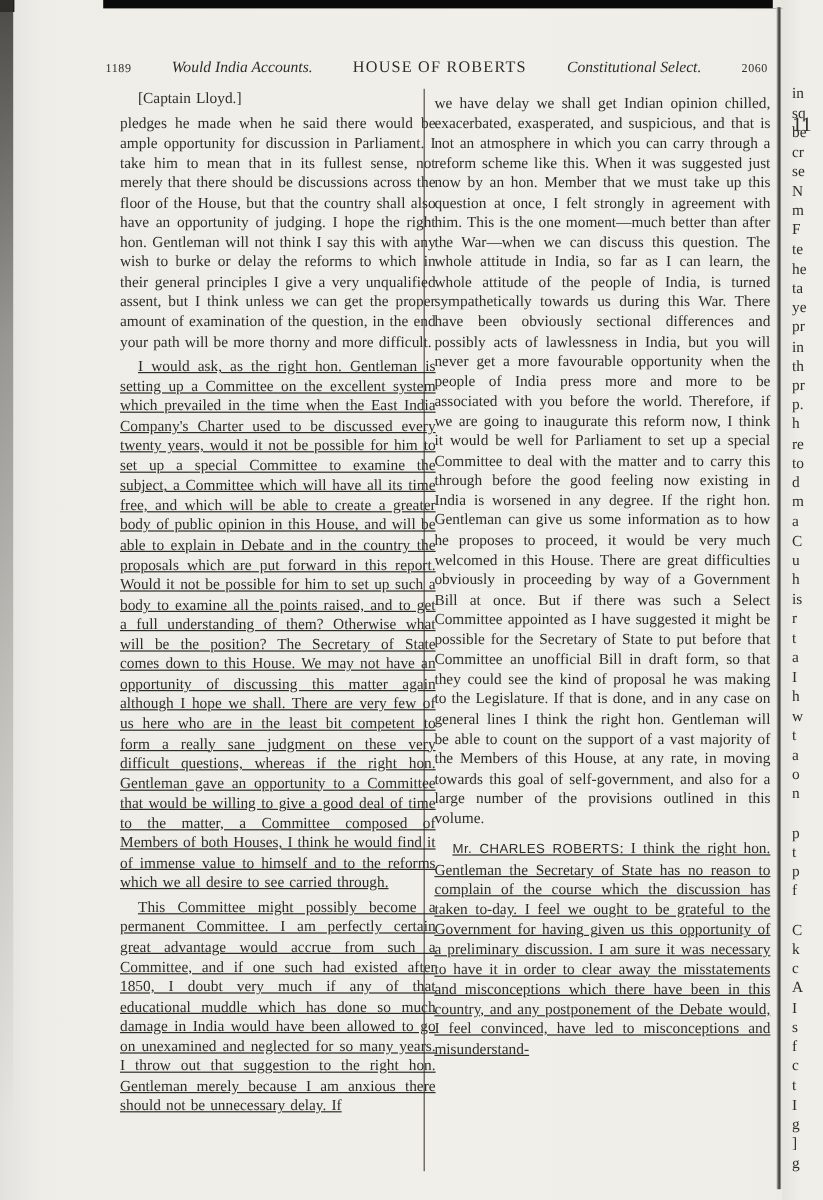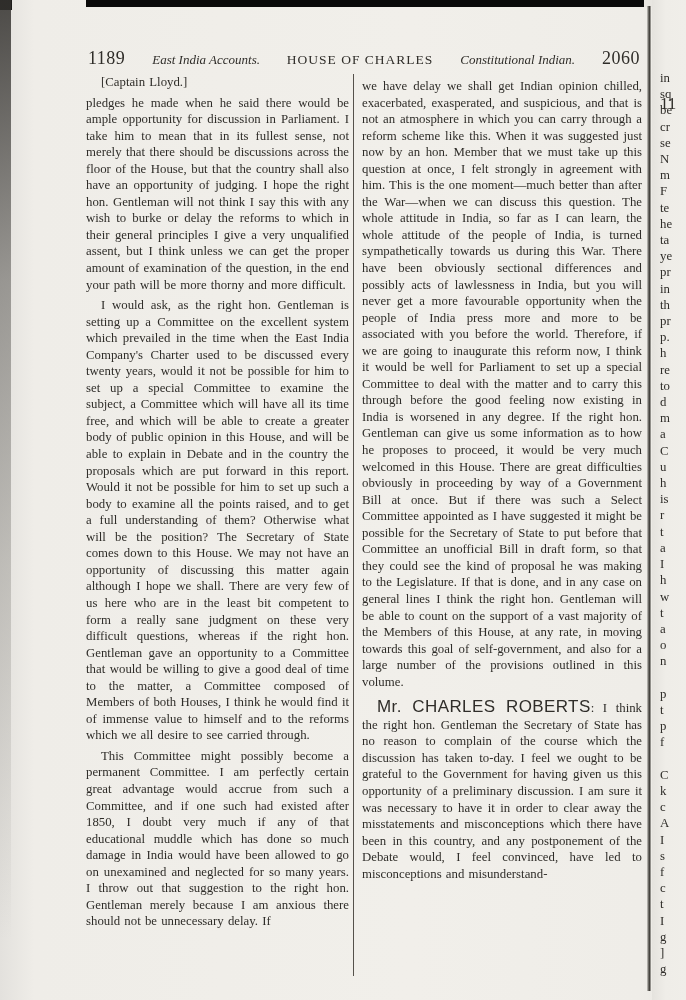--- a/index.html
+++ b/index.html
@@ -21,33 +21,33 @@
   .spine-shadow{
     position:absolute;top:0;left:0;width:11px;height:940px;
     background:linear-gradient(180deg,rgba(50,48,45,.85) 0,rgba(90,88,84,.55) 30%,rgba(120,118,112,.35) 60%,rgba(140,138,132,.15) 85%,rgba(140,138,132,0) 100%);
   }
   
   .header{
     position:absolute;top:48px;left:88px;width:552px;
     display:flex;justify-content:space-between;align-items:baseline;
     font-size:13px;
   }
-  .pgnum{font-size:18px;letter-spacing:.5px;}
+  .pgnum{font-size:10px;letter-spacing:.5px;}
   .ital{font-style:italic;}
   .smallcaps{letter-spacing:1px;font-size:13.5px;}
   
   .col{position:absolute;top:74px;font-size:12.8px;line-height:16.55px;text-align:justify;}
-  .col-left{left:86px;width:263px;}
+  .col-left{left:100px;width:263px;}
   .col-right{left:362px;width:280px;}
   .col-rule{position:absolute;top:74px;left:353px;width:1px;height:902px;background:#55514b;}
   .para{margin:4px 0 4px 0;word-spacing:1px;}
-  .para.indent{text-indent:15px;}
+  .para.indent{text-indent:15px;text-decoration:underline;}
   .attrib{margin:0;text-indent:15px;word-spacing:1px;}
   .speech{margin-top:9px;}
-  .speaker{font-family:"Liberation Sans","DejaVu Sans",sans-serif;font-size:17px;letter-spacing:.4px;}
+  .speaker{font-family:"Liberation Sans","DejaVu Sans",sans-serif;font-size:11px;letter-spacing:.4px;}
   
   .page-edge{
     position:absolute;top:6px;left:647px;width:4px;height:985px;
     background:linear-gradient(90deg,#cfcdc8 0,#5a5853 45%,#3c3a36 60%,#b9b7b2 100%);
   }
   .next-page{
     position:absolute;top:0;left:652px;width:34px;height:1000px;overflow:hidden;
     background:linear-gradient(90deg,#e5e3de 0,#efede8 40%,#f0eee9 100%);
   }
   .next-pgnum{position:absolute;top:46px;left:8px;font-size:17px;margin-top:48px;}
@@ -61,23 +61,23 @@
 
 <div class="scan">
 
   <div class="top-bar"></div>
   <div class="top-bar-notch"></div>
   <div class="spine-top"></div>
   <div class="spine-shadow"></div>
 
   <div class="header">
     <span class="pgnum">1189</span>
-    <span class="ital">East India Accounts.</span>
-    <span class="smallcaps">HOUSE OF CHARLES</span>
-    <span class="ital">Constitutional Indian.</span>
+    <span class="ital">Would India Accounts.</span>
+    <span class="smallcaps">HOUSE OF ROBERTS</span>
+    <span class="ital">Constitutional Select.</span>
     <span class="pgnum">2060</span>
   </div>
 
   <div class="col-rule"></div>
 
   <div class="col col-left">
     <p class="attrib">[Captain Lloyd.]</p>
     <p class="para">pledges he made when he said there would be ample opportunity for discussion in Parliament.  I take him to mean that in its fullest sense, not merely that there should be discussions across the floor of the House, but that the country shall also have an opportunity of judging.  I hope the right hon. Gentleman will not think I say this with any wish to burke or delay the reforms to which in their general principles I give a very unqualified assent, but I think unless we can get the proper amount of examination of the question, in the end your path will be more thorny and more difficult.</p>
     <p class="para indent">I would ask, as the right hon. Gentleman is setting up a Committee on the excellent system which prevailed in the time when the East India Company's Charter used to be discussed every twenty years, would it not be possible for him to set up a special Committee to examine the subject, a Committee which will have all its time free, and which will be able to create a greater body of public opinion in this House, and will be able to explain in Debate and in the country the proposals which are put forward in this report.  Would it not be possible for him to set up such a body to examine all the points raised, and to get a full understanding of them?  Otherwise what will be the position?  The Secretary of State comes down to this House.  We may not have an opportunity of discussing this matter again although I hope we shall. There are very few of us here who are in the least bit competent to form a really sane judgment on these very difficult questions, whereas if the right hon. Gentleman gave an opportunity to a Committee that would be willing to give a good deal of time to the matter, a Committee composed of Members of both Houses, I think he would find it of immense value to himself and to the reforms which we all desire to see carried through.</p>
     <p class="para indent">This Committee might possibly become a permanent Committee.  I am perfectly certain great advantage would accrue from such a Committee, and if one such had existed after 1850, I doubt very much if any of that educational muddle which has done so much damage in India would have been allowed to go on unexamined and neglected for so many years.  I throw out that suggestion to the right hon. Gentleman merely because I am anxious there should not be unnecessary delay.  If</p>

